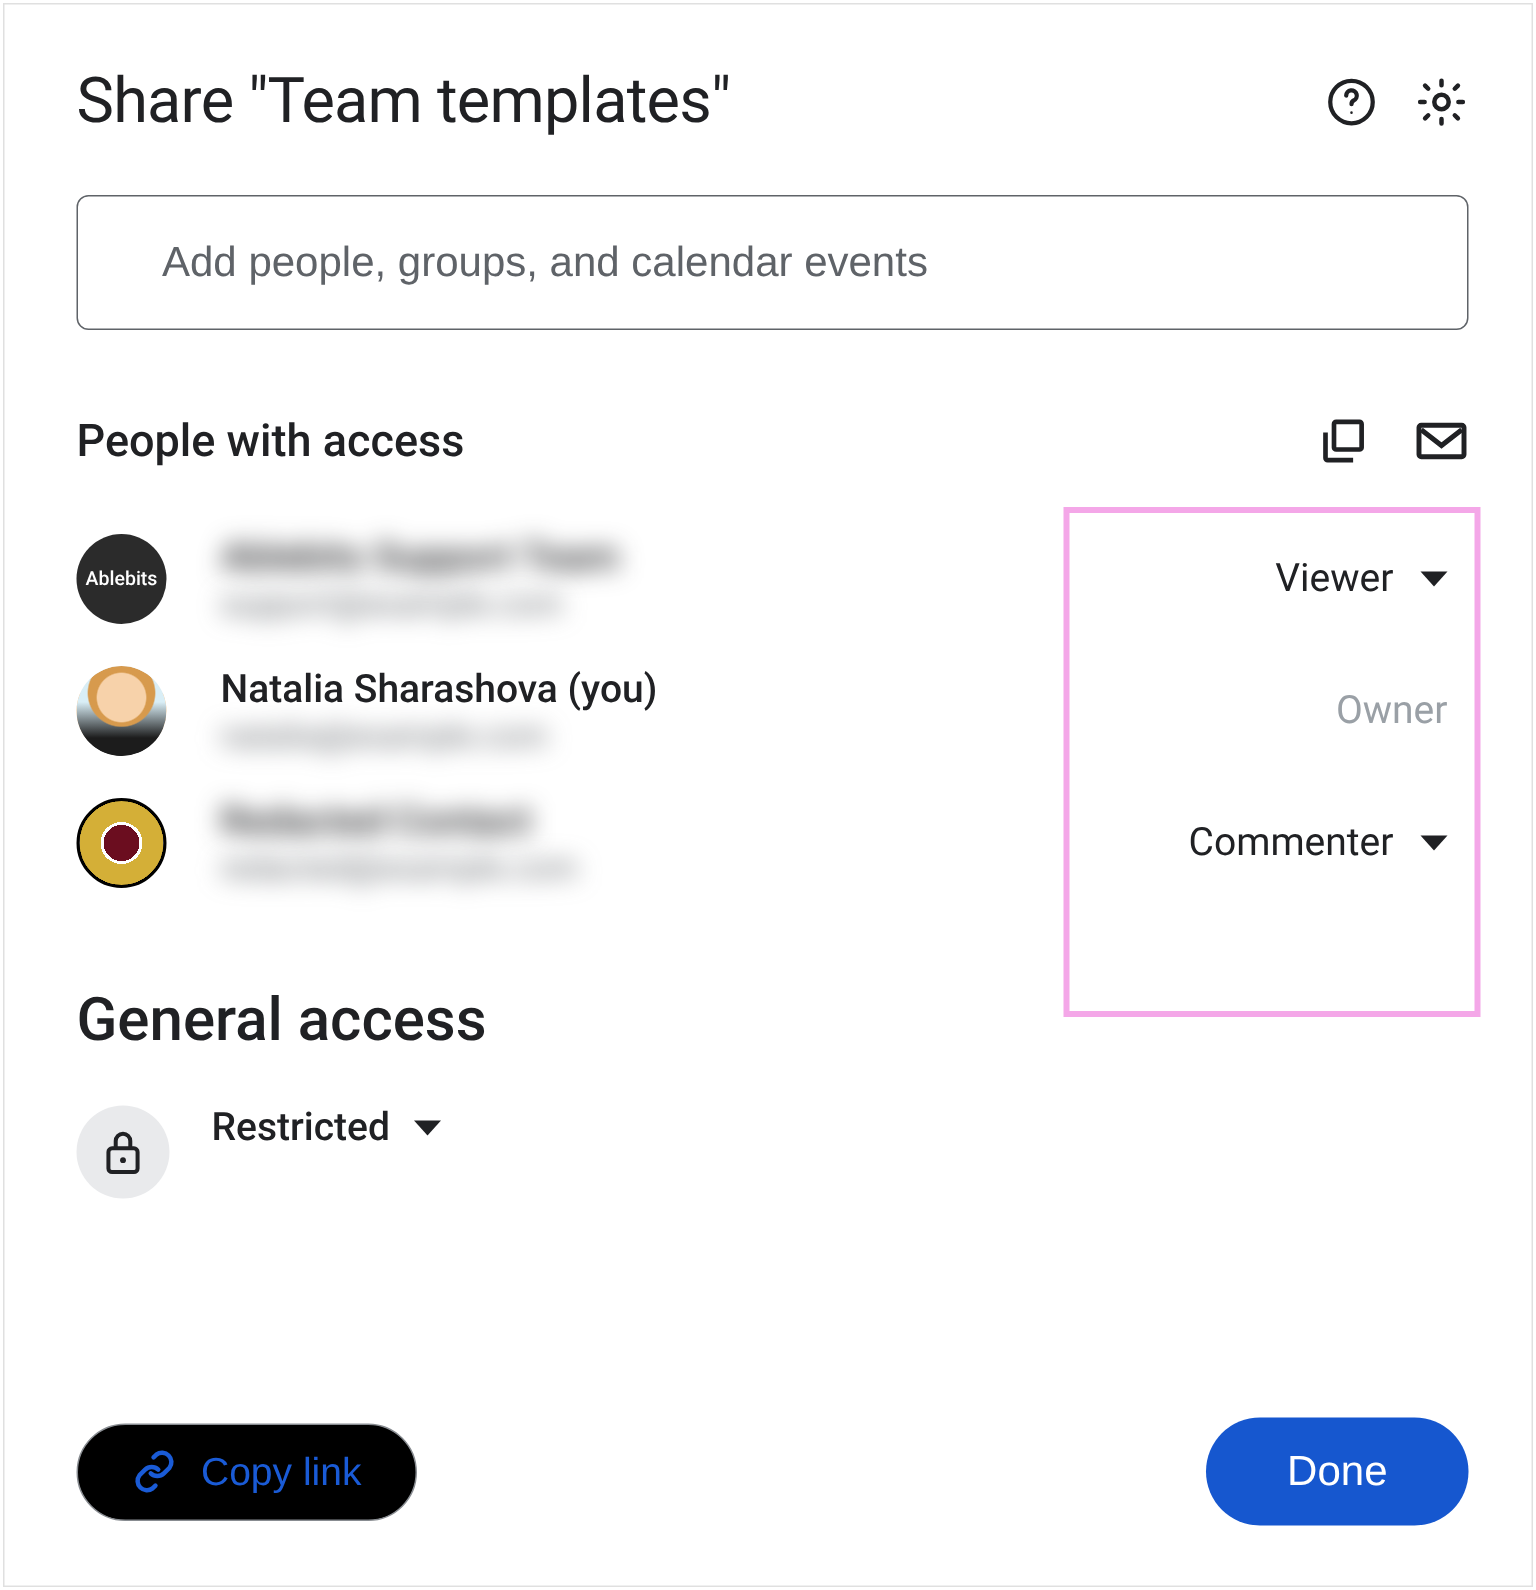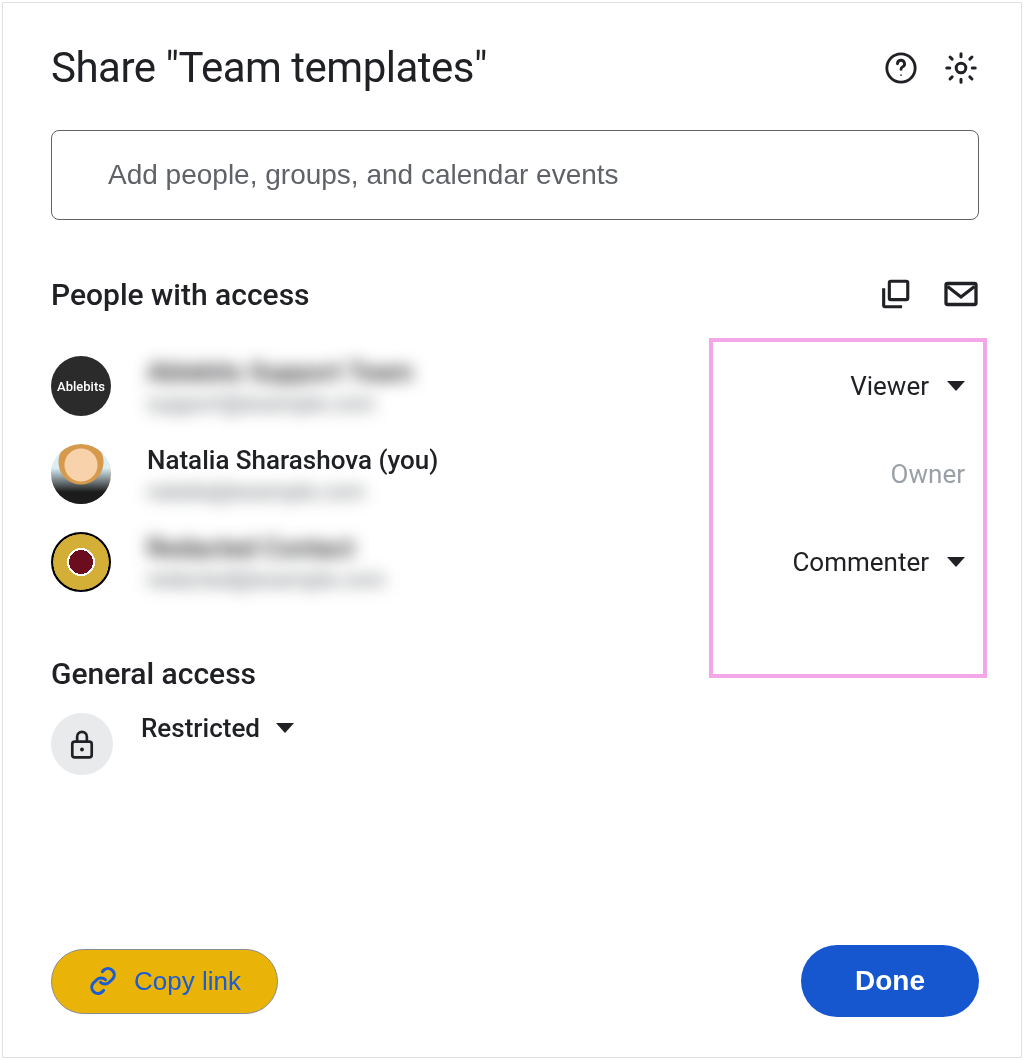--- a/index.html
+++ b/index.html
@@ -172,24 +172,24 @@
       position: absolute;
       border: 4px solid #f4a7e8;
       right: -8px;
       top: -4px;
       width: 278px;
       height: 340px;
       pointer-events: none;
     }
 
     .general-title {
-      font-size: 30px;
-      font-weight: 500;
-      color: #202124;
-      margin-bottom: 22px;
+      font-size: 40px;
+      font-weight: 500;
+      color: #202124;
+      margin-bottom: 34px;
     }
     .general-row {
       display: flex;
       align-items: flex-start;
       gap: 28px;
       margin-bottom: 60px;
     }
     .lock-circle {
       width: 62px; height: 62px;
       border-radius: 50%;
@@ -223,31 +223,31 @@
     .copy-link-btn {
       display: flex;
       align-items: center;
       gap: 16px;
       border: 1.5px solid #888c91;
       border-radius: 40px;
       padding: 16px 36px;
       font-size: 26px;
       font-weight: 500;
       color: #1a5bd6;
-      background: #eab308;
+      background: #000000;
       cursor: pointer;
     }
     .done-btn {
       background: #1657cf;
       color: #fff;
       border: none;
       border-radius: 40px;
       padding: 20px 54px;
       font-size: 28px;
-      font-weight: 700;
+      font-weight: 400;
       cursor: pointer;
     }
     svg { display: block; }
   </style>
 </head>
 <body>
 
 <div class="dialog">
 
   <div class="header">

